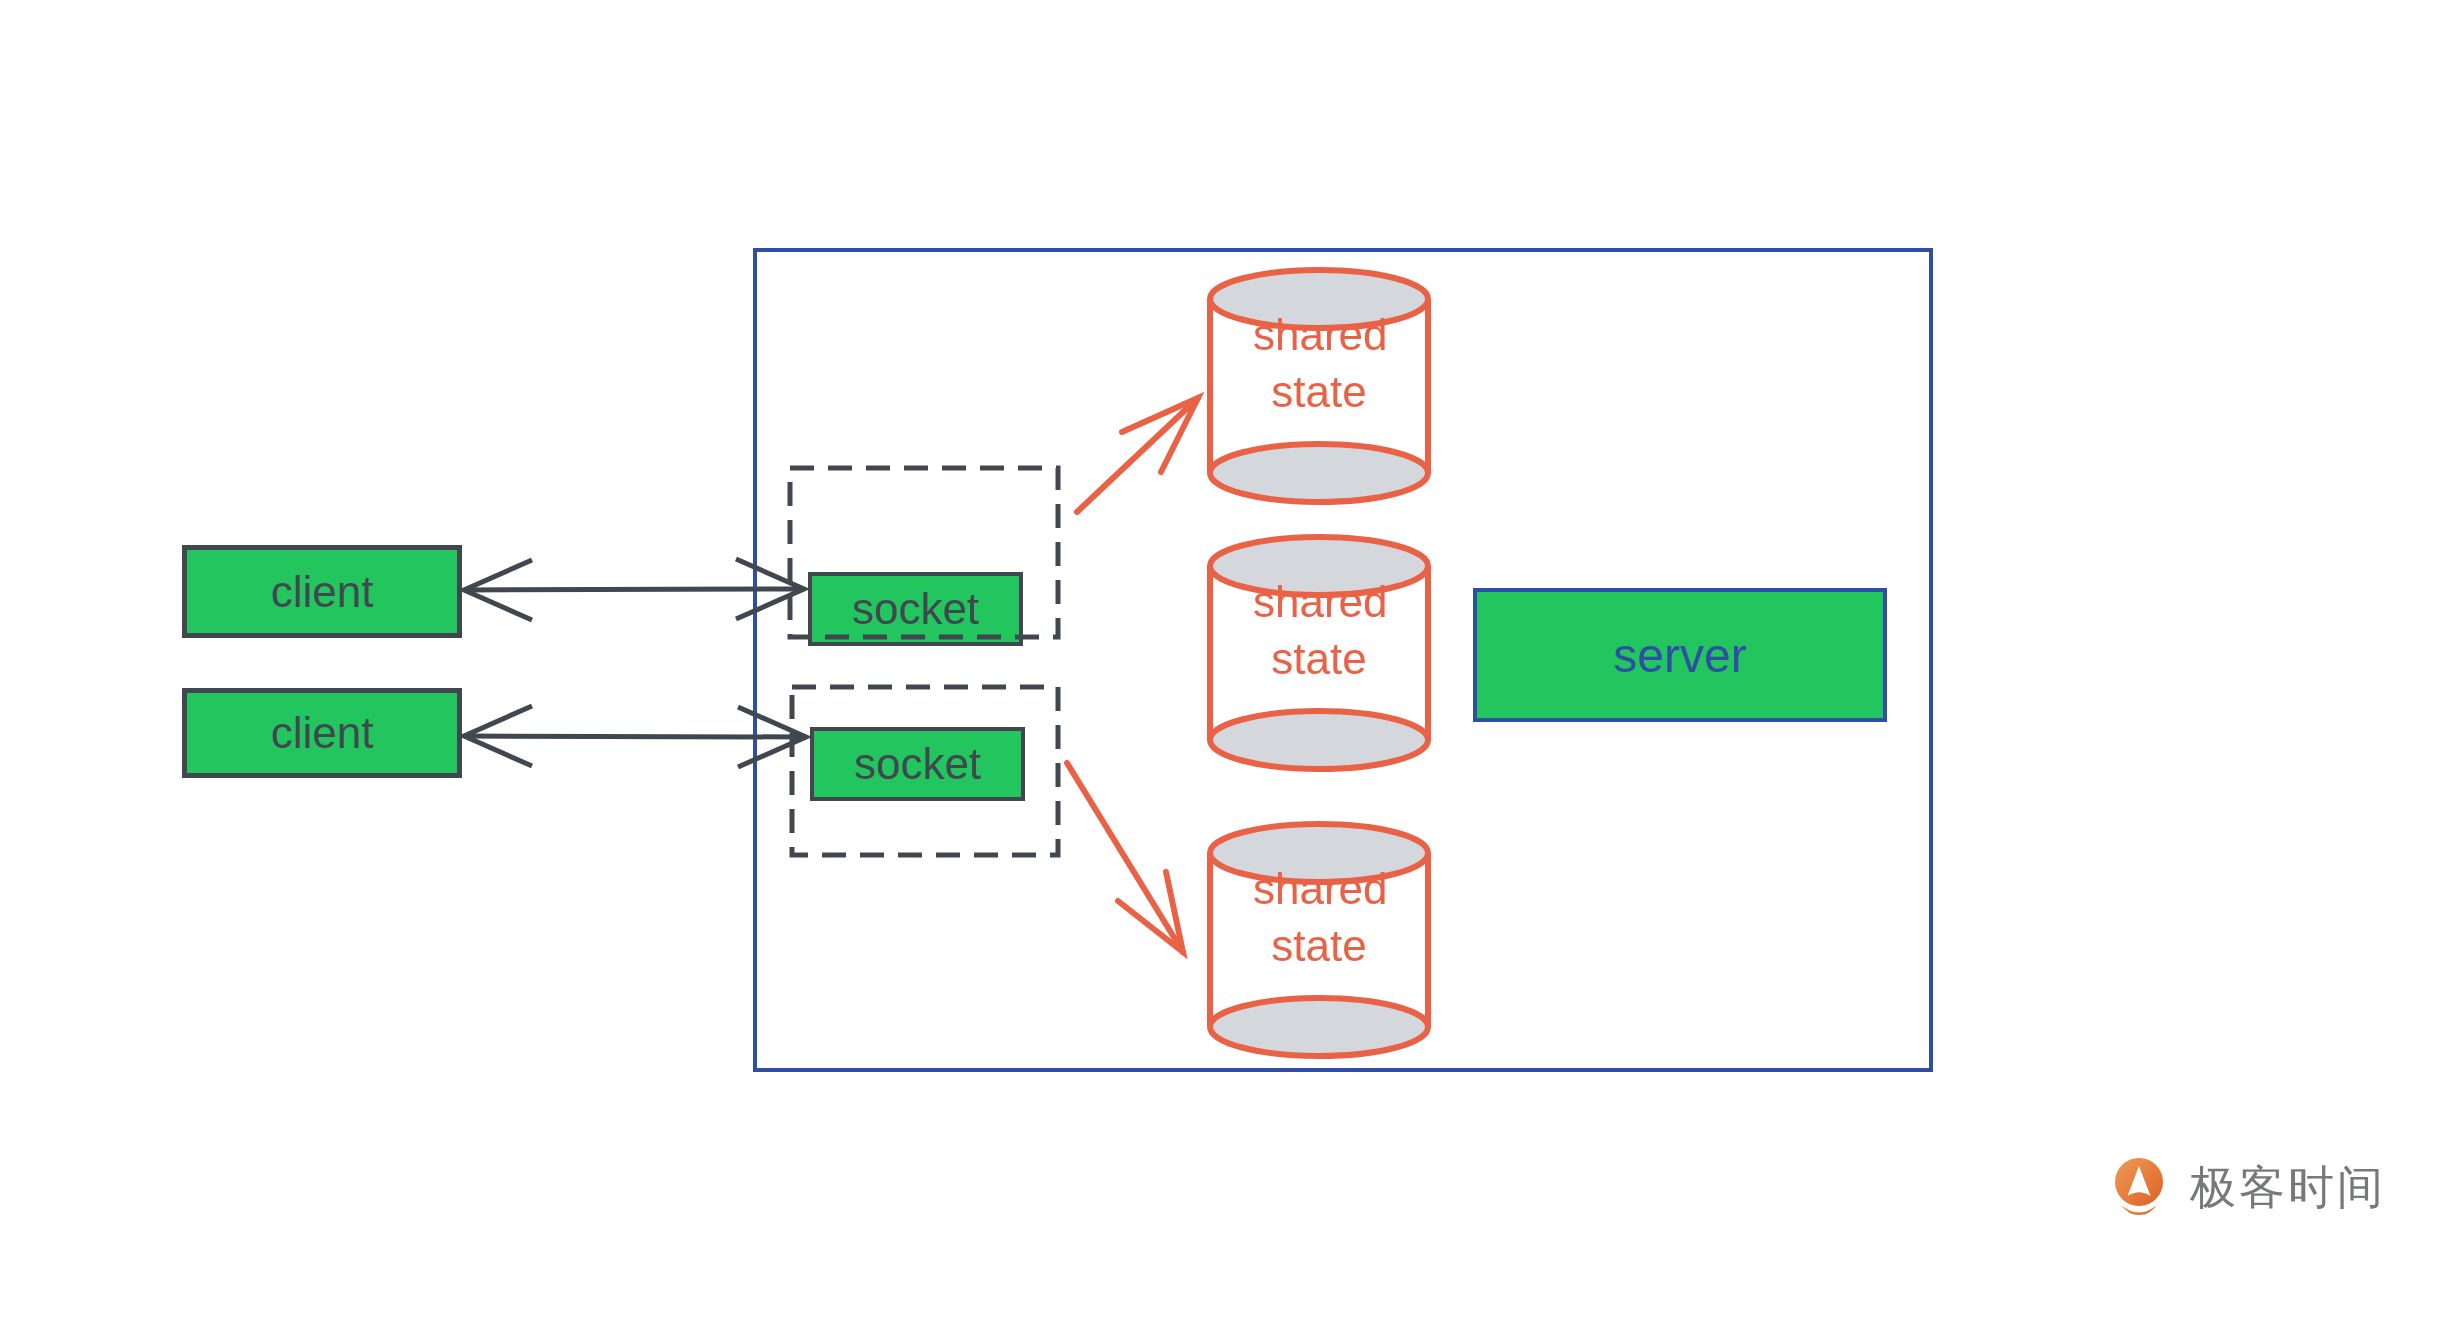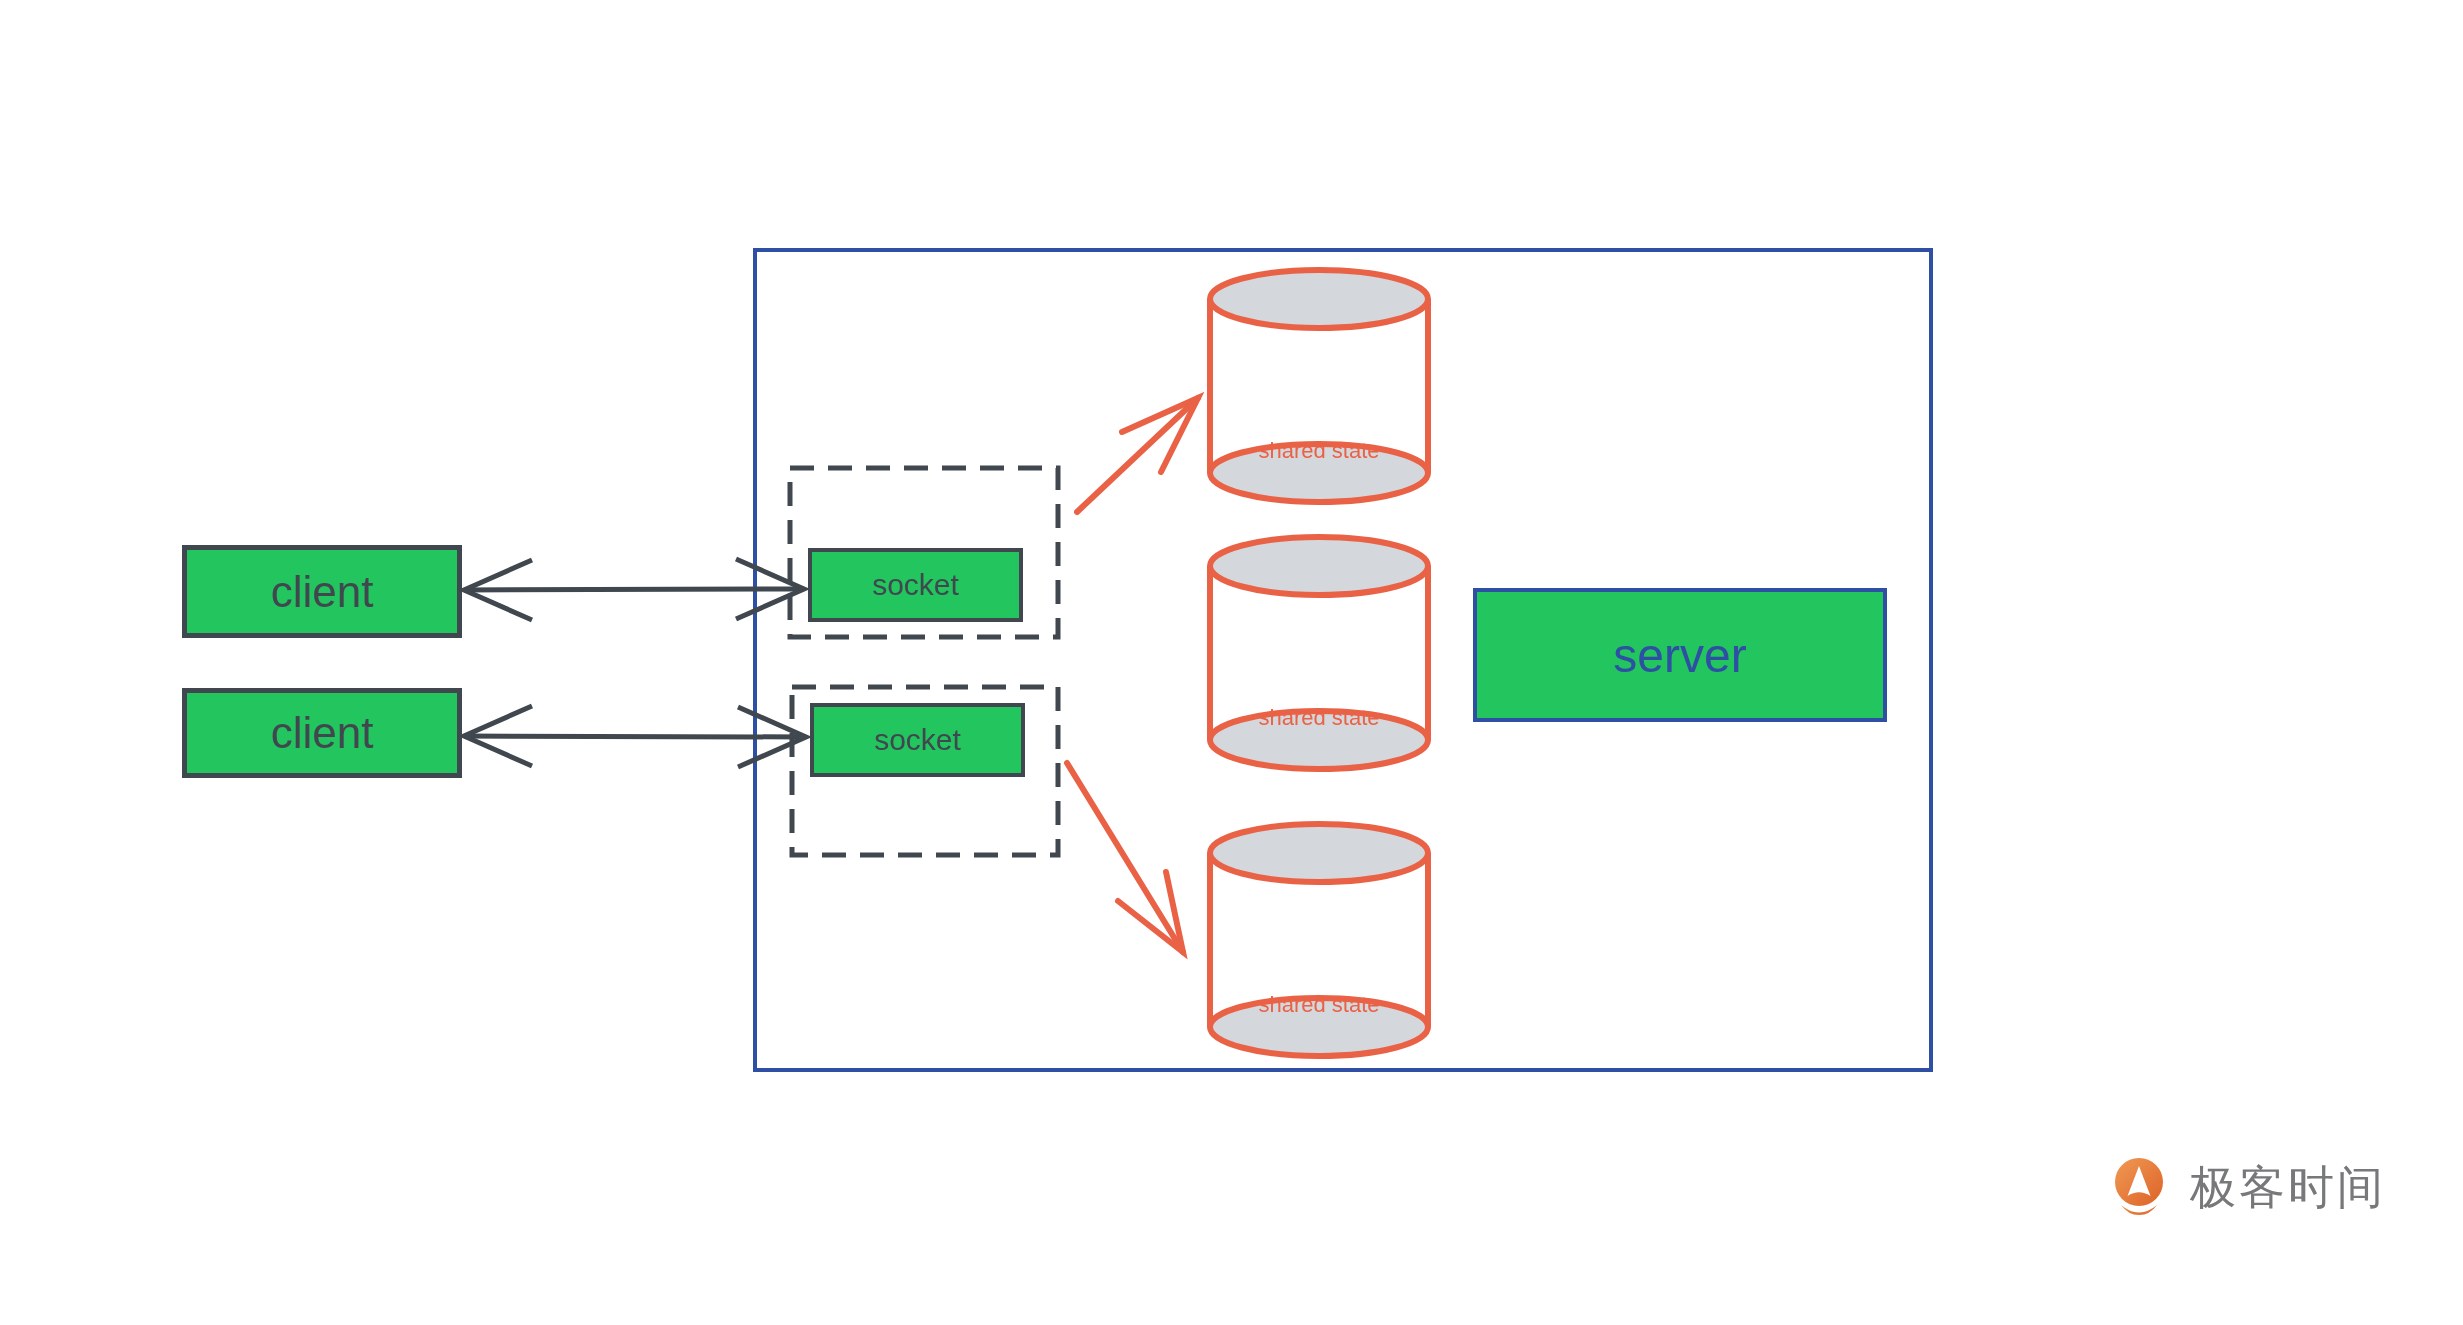--- a/index.html
+++ b/index.html
@@ -38,41 +38,42 @@
     color:var(--dark);
     font-size:44px;
     z-index:3;
   }
   
   .socket-1{left:808px;top:548px;width:215px;height:74px;}
   .socket-2{left:810px;top:703px;width:215px;height:74px;}
   .socket{
     border:4px solid var(--dark);
     color:var(--dark);
-    font-size:30px;
+    font-size:44px;
     z-index:3;
+    margin-top:24px;
   }
   
   .server{
     left:1473px;top:588px;width:414px;height:134px;
     border:4px solid var(--blue);
     color:var(--blue);
     font-size:48px;
     z-index:3;
   }
   
   .cylinder{position:absolute;width:228px;height:240px;z-index:2;}
   .cyl-1{left:1205px;top:266px;}
   .cyl-2{left:1205px;top:533px;}
   .cyl-3{left:1205px;top:820px;}
   .cyl-label{
     position:absolute;left:0;top:40px;width:100%;height:160px;
-    display:flex;align-items:flex-end;justify-content:center;
+    display:flex;align-items:flex-start;justify-content:center;
     color:var(--orange);
-    font-size:22px;line-height:1.3;text-align:center;
+    font-size:44px;line-height:1.3;text-align:center;
   }
   .cyl-label span{display:block;width:132px;}
   
   .overlay{
     position:absolute;left:0;top:0;z-index:5;
     pointer-events:none;
   }
   
   .logo{
     position:absolute;left:2112px;top:1156px;

